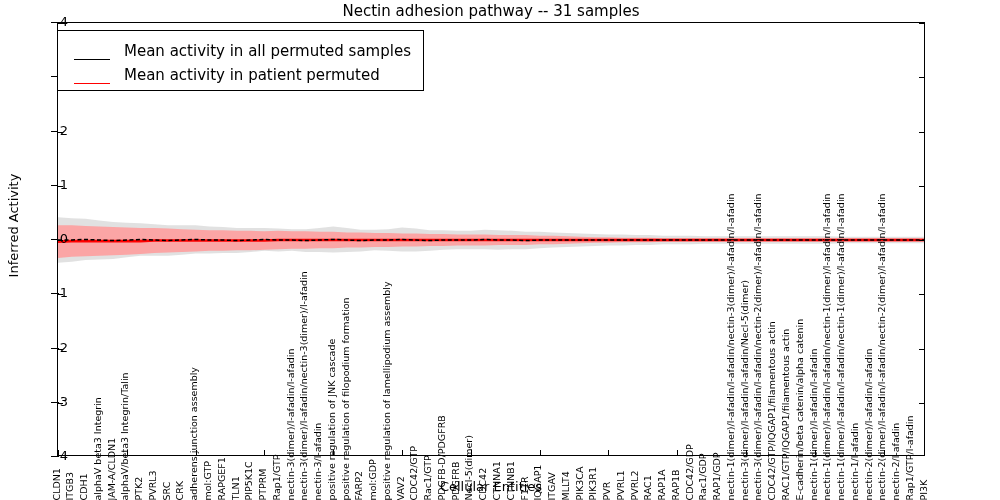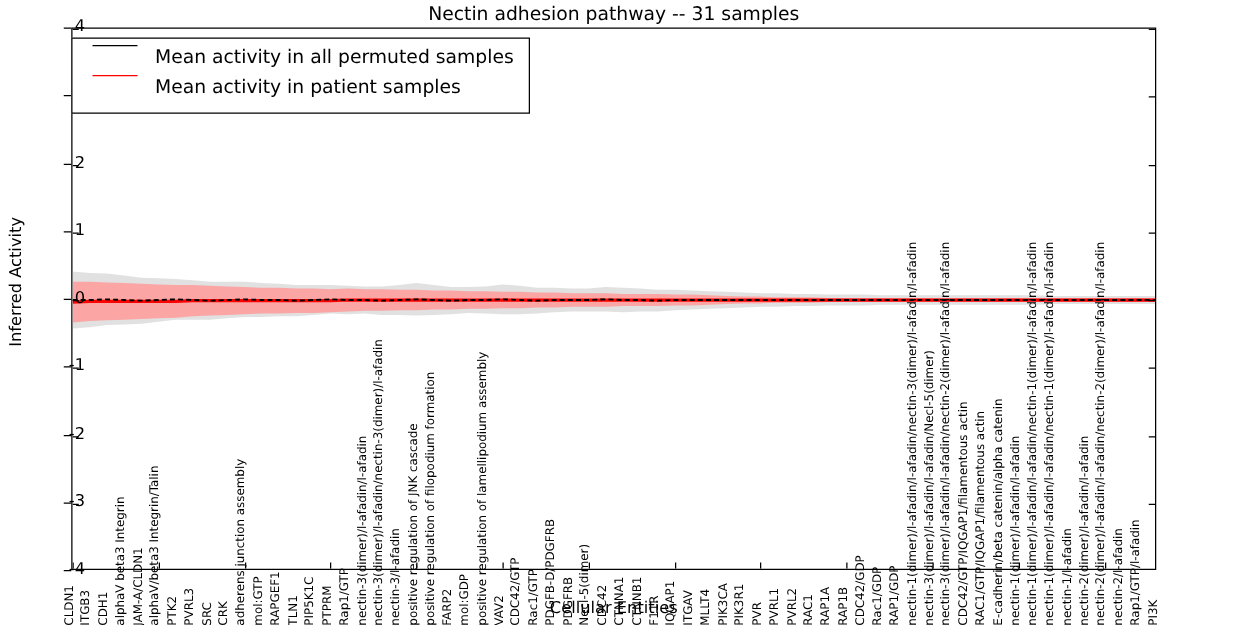--- a/index.html
+++ b/index.html
@@ -67,21 +67,21 @@
   
   #series-svg{position:absolute;left:0;top:0;width:868px;height:434px;}
 
   
   #legend{
     position:absolute;left:0px;top:8px;
     background:#fff;border:1.3px solid #000;
     padding:5px 12px 6px 8px;box-sizing:border-box;
     z-index:5;
   }
-  .legend-row{display:flex;align-items:flex-start;height:24px;}
+  .legend-row{display:flex;align-items:flex-end;height:24px;}
   .legend-swatch{width:36px;height:0;margin:0 14px 0 8px;flex:0 0 auto;}
   .legend-swatch.permuted{border-top:1.6px solid #000;}
   .legend-swatch.patient{border-top:1.6px solid #ff0000;}
   .legend-text{font-size:15px;color:#000;white-space:nowrap;}
 </style>
 </head>
 <body>
 
 <div id="figure">
 
@@ -219,17 +219,17 @@
       <div class="xtick-label" style="left: 870.6px;">PI3K</div>
     </div>
 
   <div id="legend" style="left: 57px; top: 30px;">
     <div class="legend-row">
       <span class="legend-swatch permuted"></span>
       <span class="legend-text">Mean activity in all permuted samples</span>
     </div>
     <div class="legend-row">
       <span class="legend-swatch patient"></span>
-      <span class="legend-text">Mean activity in patient samples</span>
+      <span class="legend-text">Mean activity in patient permuted</span>
     </div>
   </div>
 
 </div>
 
 </body></html>

